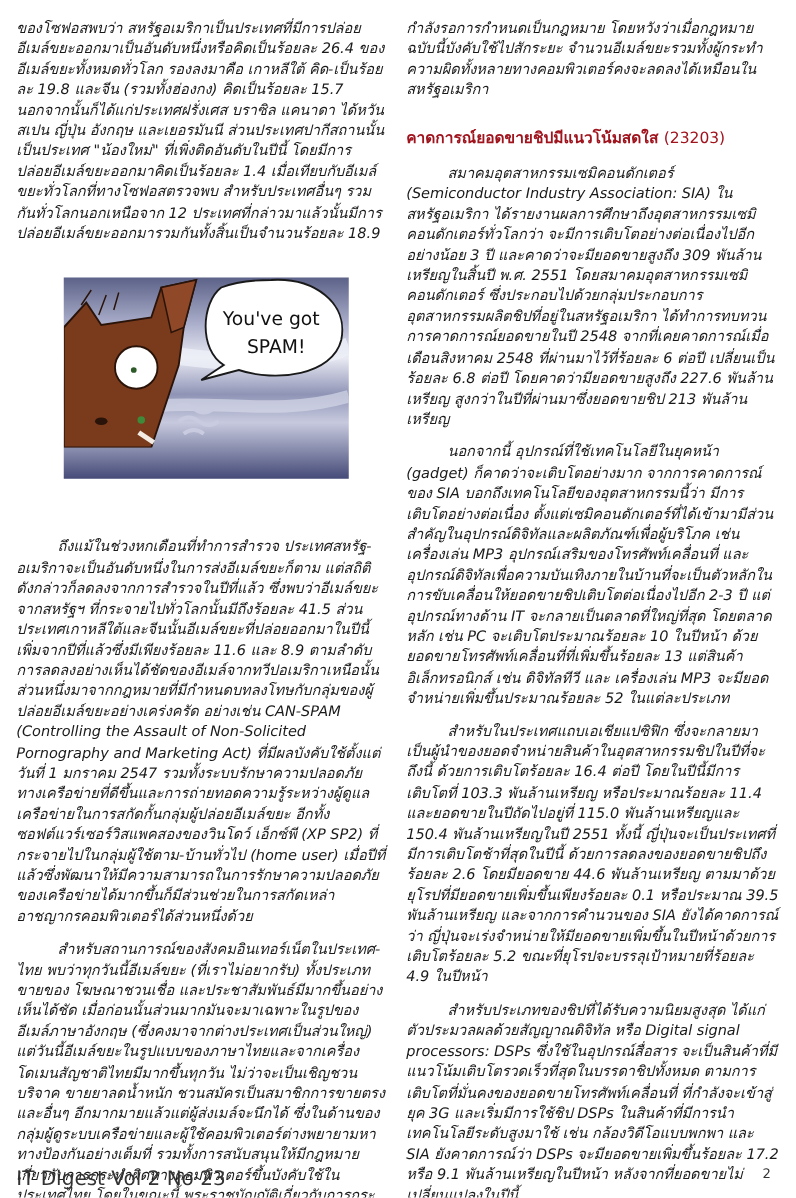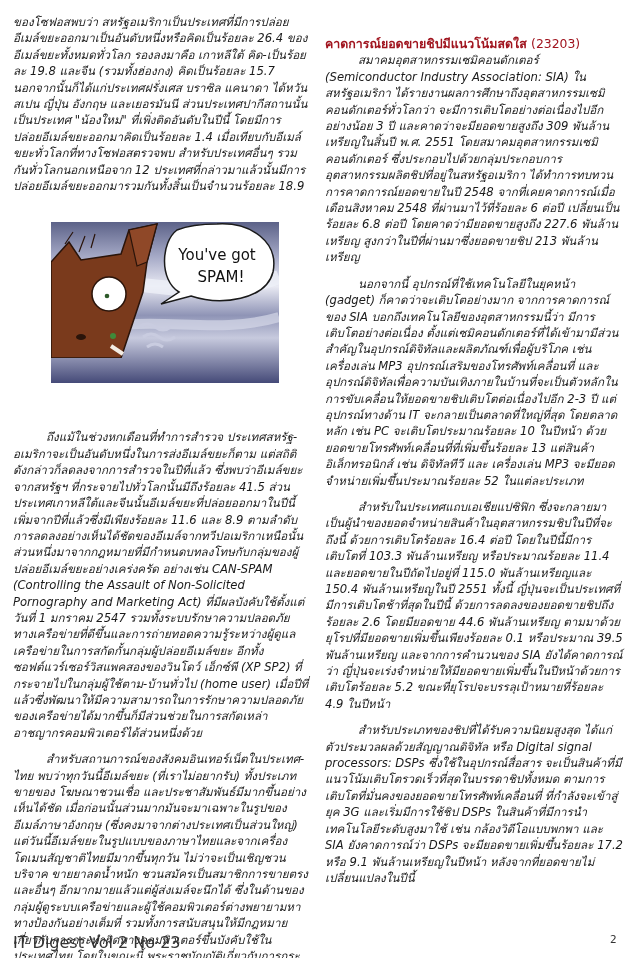--- a/index.html
+++ b/index.html
@@ -3,21 +3,21 @@
 <meta charset="utf-8">
 <style>
   html, body { margin: 0; padding: 0; background: #ffffff; }
   body { width: 637px; height: 958px; position: relative; overflow: hidden;
          font-family: "DejaVu Sans", sans-serif; color: #1a1a1a; }
   .col { position: absolute; top: 14px; font-size: 11.6px; line-height: 16.4px; }
   .col-left { left: 13px; width: 296px; }
   .col-right { left: 325px; width: 298px; }
   p { margin: 0 0 10px 0; font-style: italic; }
   p.indent { text-indent: 33px; }
-  .heading { color: #a0141e; font-weight: bold; font-size: 12.4px; margin: 22px 0 0 0; }
+  .heading { color: #a0141e; font-weight: bold; font-size: 12.4px; margin: 22px 0 12px 0; }
   .heading .code { color: #a0141e; font-weight: normal; }
   .figure { position: relative; width: 228px; height: 161px; margin: 28px 0 46px 38px; overflow: hidden;
             background: linear-gradient(180deg, #5c6288 0%, #a7abc8 22%, #e9eaf3 40%, #8f94b6 58%, #c7cade 72%, #454a78 100%); }
   .footer-left { position: absolute; left: 13px; top: 933px; font-size: 16px; color: #333; }
   .footer-right { position: absolute; left: 610px; top: 933px; font-size: 10.5px; color: #333; }
 </style>
 </head>
 <body>
 
 <div class="col col-left">
@@ -50,20 +50,21 @@
         <text x="170" y="60" text-anchor="middle" font-family="DejaVu Sans, sans-serif" font-size="15" fill="#111">SPAM!</text>
       </g>
     </svg>
   </div>
 
   <p class="indent">ถึงแม้ในช่วงหกเดือนที่ทำการสำรวจ ประเทศสหรัฐ-อเมริกาจะเป็นอันดับหนึ่งในการส่งอีเมล์ขยะก็ตาม แต่สถิติดังกล่าวก็ลดลงจากการสำรวจในปีที่แล้ว ซึ่งพบว่าอีเมล์ขยะจากสหรัฐฯ ที่กระจายไปทั่วโลกนั้นมีถึงร้อยละ 41.5 ส่วนประเทศเกาหลีใต้และจีนนั้นอีเมล์ขยะที่ปล่อยออกมาในปีนี้เพิ่มจากปีที่แล้วซึ่งมีเพียงร้อยละ 11.6 และ 8.9 ตามลำดับ การลดลงอย่างเห็นได้ชัดของอีเมล์จากทวีปอเมริกาเหนือนั้นส่วนหนึ่งมาจากกฎหมายที่มีกำหนดบทลงโทษกับกลุ่มของผู้ปล่อยอีเมล์ขยะอย่างเคร่งครัด อย่างเช่น CAN-SPAM (Controlling the Assault of Non-Solicited Pornography and Marketing Act) ที่มีผลบังคับใช้ตั้งแต่วันที่ 1 มกราคม 2547 รวมทั้งระบบรักษาความปลอดภัยทางเครือข่ายที่ดีขึ้นและการถ่ายทอดความรู้ระหว่างผู้ดูแลเครือข่ายในการสกัดกั้นกลุ่มผู้ปล่อยอีเมล์ขยะ อีกทั้งซอฟต์แวร์เซอร์วิสแพคสองของวินโดว์ เอ็กซ์พี (XP SP2) ที่กระจายไปในกลุ่มผู้ใช้ตาม-บ้านทั่วไป (home user) เมื่อปีที่แล้วซึ่งพัฒนาให้มีความสามารถในการรักษาความปลอดภัยของเครือข่ายได้มากขึ้นก็มีส่วนช่วยในการสกัดเหล่าอาชญากรคอมพิวเตอร์ได้ส่วนหนึ่งด้วย</p>
   <p class="indent">สำหรับสถานการณ์ของสังคมอินเทอร์เน็ตในประเทศ-ไทย พบว่าทุกวันนี้อีเมล์ขยะ (ที่เราไม่อยากรับ) ทั้งประเภทขายของ โฆษณาชวนเชื่อ และประชาสัมพันธ์มีมากขึ้นอย่างเห็นได้ชัด เมื่อก่อนนั้นส่วนมากมันจะมาเฉพาะในรูปของอีเมล์ภาษาอังกฤษ (ซึ่งคงมาจากต่างประเทศเป็นส่วนใหญ่) แต่วันนี้อีเมล์ขยะในรูปแบบของภาษาไทยและจากเครื่องโดเมนสัญชาติไทยมีมากขึ้นทุกวัน ไม่ว่าจะเป็นเชิญชวนบริจาค ขายยาลดน้ำหนัก ชวนสมัครเป็นสมาชิกการขายตรงและอื่นๆ อีกมากมายแล้วแต่ผู้ส่งเมล์จะนึกได้ ซึ่งในด้านของกลุ่มผู้ดูระบบเครือข่ายและผู้ใช้คอมพิวเตอร์ต่างพยายามหาทางป้องกันอย่างเต็มที่ รวมทั้งการสนับสนุนให้มีกฎหมายเกี่ยวกับการกระทำผิดทางคอมพิวเตอร์ขึ้นบังคับใช้ในประเทศไทย โดยในขณะนี้ พระราชบัญญัติเกี่ยวกับการกระทำความผิดทางคอมพิวเตอร์ได้ผ่านคณะรัฐมนตรีแล้ว และ</p>
 </div>
 
 <div class="col col-right">
+  <p>กำลังรอการกำหนดเป็นกฎหมาย  โดยหวังว่าเมื่อกฎหมายฉบับนี้บังคับใช้ไปสักระยะ จำนวนอีเมล์ขยะรวมทั้งผู้กระทำความผิดทั้งหลายทางคอมพิวเตอร์คงจะลดลงได้เหมือนในสหรัฐอเมริกา</p>
 
   <div class="heading">
     <span>คาดการณ์ยอดขายชิปมีแนวโน้มสดใส</span>
     <span class="code">(23203)</span>
   </div>
 
   <p class="indent">สมาคมอุตสาหกรรมเซมิคอนดักเตอร์ (Semiconductor Industry Association: SIA) ในสหรัฐอเมริกา ได้รายงานผลการศึกษาถึงอุตสาหกรรมเซมิคอนดักเตอร์ทั่วโลกว่า จะมีการเติบโตอย่างต่อเนื่องไปอีกอย่างน้อย 3 ปี และคาดว่าจะมียอดขายสูงถึง 309 พันล้านเหรียญในสิ้นปี พ.ศ. 2551 โดยสมาคมอุตสาหกรรมเซมิคอนดักเตอร์ ซึ่งประกอบไปด้วยกลุ่มประกอบการอุตสาหกรรมผลิตชิปที่อยู่ในสหรัฐอเมริกา ได้ทำการทบทวนการคาดการณ์ยอดขายในปี 2548 จากที่เคยคาดการณ์เมื่อเดือนสิงหาคม 2548 ที่ผ่านมาไว้ที่ร้อยละ 6 ต่อปี เปลี่ยนเป็นร้อยละ 6.8 ต่อปี โดยคาดว่ามียอดขายสูงถึง 227.6 พันล้านเหรียญ สูงกว่าในปีที่ผ่านมาซึ่งยอดขายชิป 213 พันล้านเหรียญ</p>
   <p class="indent">นอกจากนี้ อุปกรณ์ที่ใช้เทคโนโลยีในยุคหน้า (gadget) ก็คาดว่าจะเติบโตอย่างมาก จากการคาดการณ์ของ SIA บอกถึงเทคโนโลยีของอุตสาหกรรมนี้ว่า มีการเติบโตอย่างต่อเนื่อง ตั้งแต่เซมิคอนดักเตอร์ที่ได้เข้ามามีส่วนสำคัญในอุปกรณ์ดิจิทัลและผลิตภัณฑ์เพื่อผู้บริโภค เช่น เครื่องเล่น MP3 อุปกรณ์เสริมของโทรศัพท์เคลื่อนที่ และ อุปกรณ์ดิจิทัลเพื่อความบันเทิงภายในบ้านที่จะเป็นตัวหลักในการขับเคลื่อนให้ยอดขายชิปเติบโตต่อเนื่องไปอีก 2-3 ปี แต่อุปกรณ์ทางด้าน IT จะกลายเป็นตลาดที่ใหญ่ที่สุด โดยตลาดหลัก เช่น PC จะเติบโตประมาณร้อยละ 10 ในปีหน้า ด้วยยอดขายโทรศัพท์เคลื่อนที่ที่เพิ่มขึ้นร้อยละ 13 แต่สินค้าอิเล็กทรอนิกส์ เช่น ดิจิทัลทีวี และ เครื่องเล่น MP3 จะมียอดจำหน่ายเพิ่มขึ้นประมาณร้อยละ 52 ในแต่ละประเภท</p>
   <p class="indent">สำหรับในประเทศแถบเอเชียแปซิฟิก ซึ่งจะกลายมาเป็นผู้นำของยอดจำหน่ายสินค้าในอุตสาหกรรมชิปในปีที่จะถึงนี้ ด้วยการเติบโตร้อยละ 16.4 ต่อปี โดยในปีนี้มีการเติบโตที่ 103.3 พันล้านเหรียญ หรือประมาณร้อยละ 11.4 และยอดขายในปีถัดไปอยู่ที่ 115.0 พันล้านเหรียญและ 150.4 พันล้านเหรียญในปี 2551  ทั้งนี้ ญี่ปุ่นจะเป็นประเทศที่มีการเติบโตช้าที่สุดในปีนี้ ด้วยการลดลงของยอดขายชิปถึงร้อยละ 2.6 โดยมียอดขาย 44.6 พันล้านเหรียญ  ตามมาด้วยยุโรปที่มียอดขายเพิ่มขึ้นเพียงร้อยละ 0.1 หรือประมาณ 39.5 พันล้านเหรียญ และจากการคำนวนของ SIA ยังได้คาดการณ์ว่า ญี่ปุ่นจะเร่งจำหน่ายให้มียอดขายเพิ่มขึ้นในปีหน้าด้วยการเติบโตร้อยละ 5.2 ขณะที่ยุโรปจะบรรลุเป้าหมายที่ร้อยละ 4.9 ในปีหน้า</p>
   <p class="indent">สำหรับประเภทของชิปที่ได้รับความนิยมสูงสุด ได้แก่ตัวประมวลผลด้วยสัญญาณดิจิทัล หรือ Digital signal processors: DSPs ซึ่งใช้ในอุปกรณ์สื่อสาร จะเป็นสินค้าที่มีแนวโน้มเติบโตรวดเร็วที่สุดในบรรดาชิปทั้งหมด ตามการเติบโตที่มั่นคงของยอดขายโทรศัพท์เคลื่อนที่ ที่กำลังจะเข้าสู่ยุค 3G และเริ่มมีการใช้ชิป DSPs ในสินค้าที่มีการนำเทคโนโลยีระดับสูงมาใช้ เช่น กล้องวิดีโอแบบพกพา และ SIA ยังคาดการณ์ว่า DSPs จะมียอดขายเพิ่มขึ้นร้อยละ 17.2 หรือ 9.1 พันล้านเหรียญในปีหน้า หลังจากที่ยอดขายไม่เปลี่ยนแปลงในปีนี้</p>

